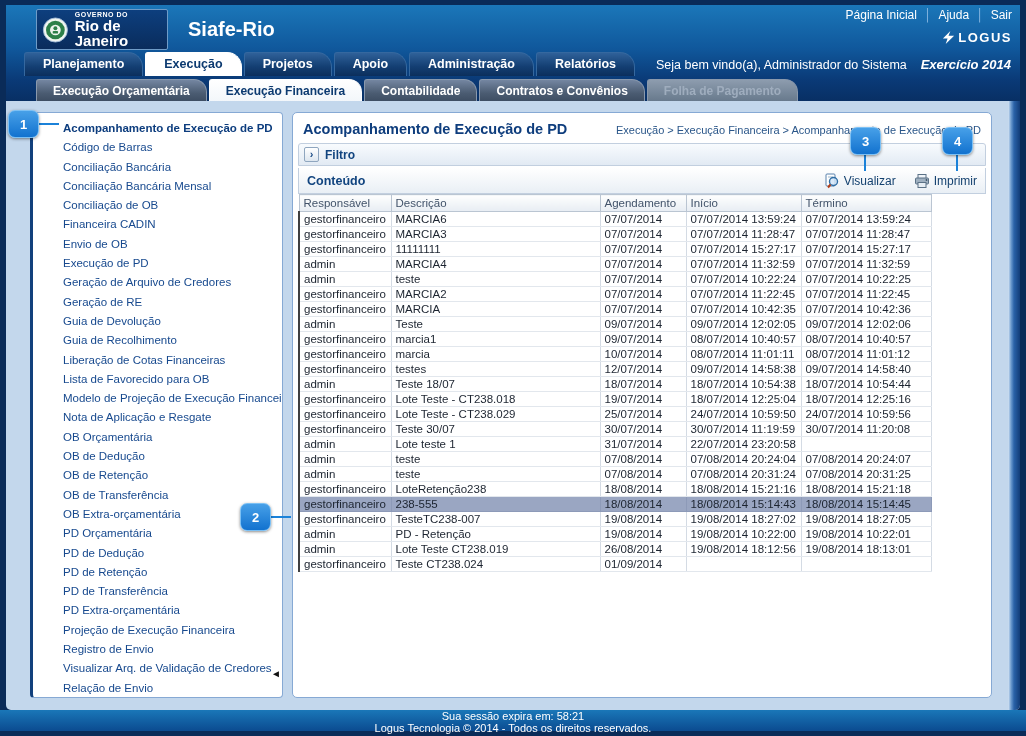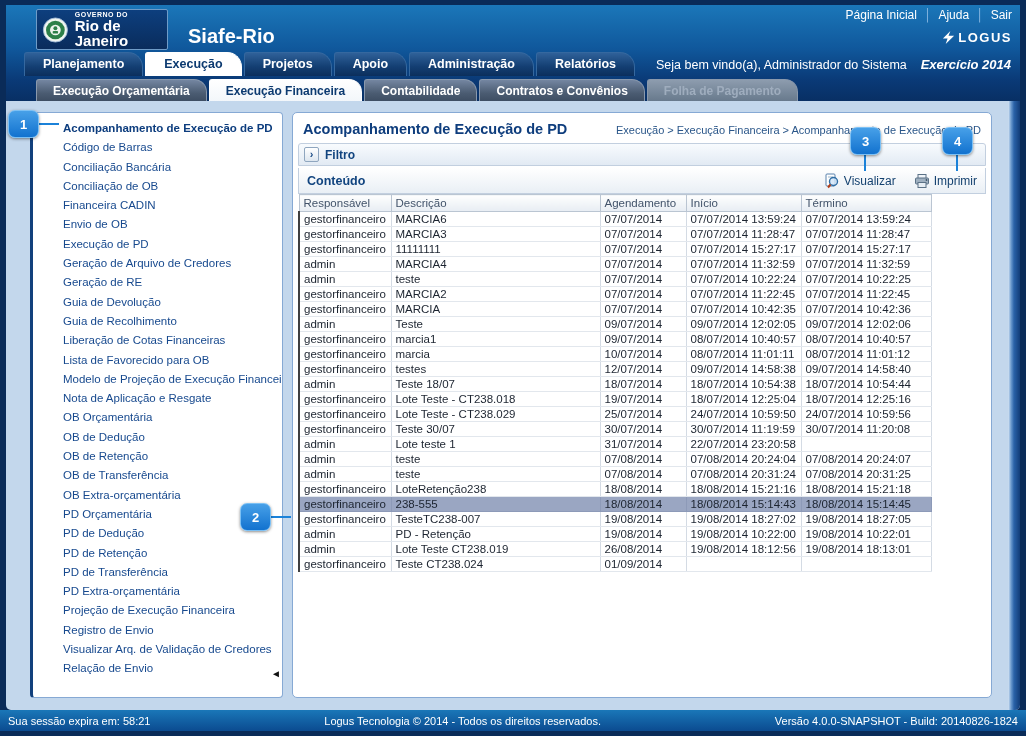--- a/index.html
+++ b/index.html
@@ -17,21 +17,21 @@
     background:linear-gradient(180deg,#1b77b9 0%, #10589c 45%, #0a3a77 78%, #082f64 100%);
   }
   .logo-box {
     position:absolute; left:30px; top:4px; width:132px; height:41px;
     border:1px solid #6f9cc8; border-radius:2px;
     background:linear-gradient(180deg,#0d3f7e,#0a2c5c);
     display:flex; align-items:center; gap:6px; padding-left:5px;
   }
   .logo-text .l1 { font-size:7px; font-weight:bold; color:#fff; letter-spacing:.5px; }
   .logo-text .l2 { font-size:15px; font-weight:bold; color:#fff; line-height:15px; }
-  .app-title { position:absolute; left:182px; top:20px; font-size:20px; font-weight:bold; color:#fff; }
+  .app-title { position:absolute; left:182px; top:13px; font-size:20px; font-weight:bold; color:#fff; }
   .top-links { position:absolute; right:8px; top:3px; font-size:12px; color:#fff; display:flex; gap:7px; align-items:center; }
   .top-links span[data-name$="-link"] { cursor:pointer; }
   .top-links .sep { color:#8fbce4; }
   .brand { position:absolute; right:8px; top:25px; display:flex; align-items:center; gap:2px;
            color:#fff; font-size:13px; font-weight:bold; letter-spacing:1.5px; }
   .welcome { position:absolute; left:650px; top:53px; font-size:12.5px; color:#fff; }
   .exercise { position:absolute; right:9px; top:52px; font-size:13px; font-weight:bold; font-style:italic; color:#fff; }
 
   
   .main-tabs { position:absolute; left:18px; top:47px; display:flex; gap:2px; }
@@ -123,21 +123,21 @@
   }
   .data-table td:first-child { border-left:2px solid #404040; }
   .data-table tr.selected td { background:#9aa6c2; border-bottom-color:#8d9ab8; border-right-color:#8d9ab8; }
   .data-table tr { cursor:pointer; }
 
   
   .footer {
     position:absolute; left:0; right:0; bottom:5px; height:21px;
     background:linear-gradient(180deg,#1a77b8,#0b4b90);
     display:flex; align-items:center; justify-content:space-between;
-    padding:0 8px; font-size:11px; color:#fff;
+    padding:0 0; font-size:11px; color:#fff;flex-direction:column;
   }
 
   
   .callout {
     position:absolute; width:31px; height:28px; z-index:30;
     background:linear-gradient(180deg,#47a0e8,#1272cf);
     border:1px solid #7cc0f4; border-radius:7px;
     color:#fff; font-weight:bold; font-size:13px;
     display:flex; align-items:center; justify-content:center;
     box-shadow:0 1px 3px rgba(0,0,0,.45);
@@ -208,20 +208,21 @@
   </div>
 
   <div class="content-zone" data-name="content-area">
     <div class="right-frame" data-name="window-right-frame"></div>
 
     <div class="sidebar" data-name="sidebar-menu">
       <div id="menu-list" data-name="sidebar-menu-list">
           <div class="menu-item selected" data-name="sidebar-item">Acompanhamento de Execução de PD</div>
           <div class="menu-item" data-name="sidebar-item">Código de Barras</div>
           <div class="menu-item" data-name="sidebar-item">Conciliação Bancária</div>
+          <div class="menu-item" data-name="sidebar-item">Conciliação Bancária Mensal</div>
           <div class="menu-item" data-name="sidebar-item">Conciliação de OB</div>
           <div class="menu-item" data-name="sidebar-item">Financeira CADIN</div>
           <div class="menu-item" data-name="sidebar-item">Envio de OB</div>
           <div class="menu-item" data-name="sidebar-item">Execução de PD</div>
           <div class="menu-item" data-name="sidebar-item">Geração de Arquivo de Credores</div>
           <div class="menu-item" data-name="sidebar-item">Geração de RE</div>
           <div class="menu-item" data-name="sidebar-item">Guia de Devolução</div>
           <div class="menu-item" data-name="sidebar-item">Guia de Recolhimento</div>
           <div class="menu-item" data-name="sidebar-item">Liberação de Cotas Financeiras</div>
           <div class="menu-item" data-name="sidebar-item">Lista de Favorecido para OB</div>

